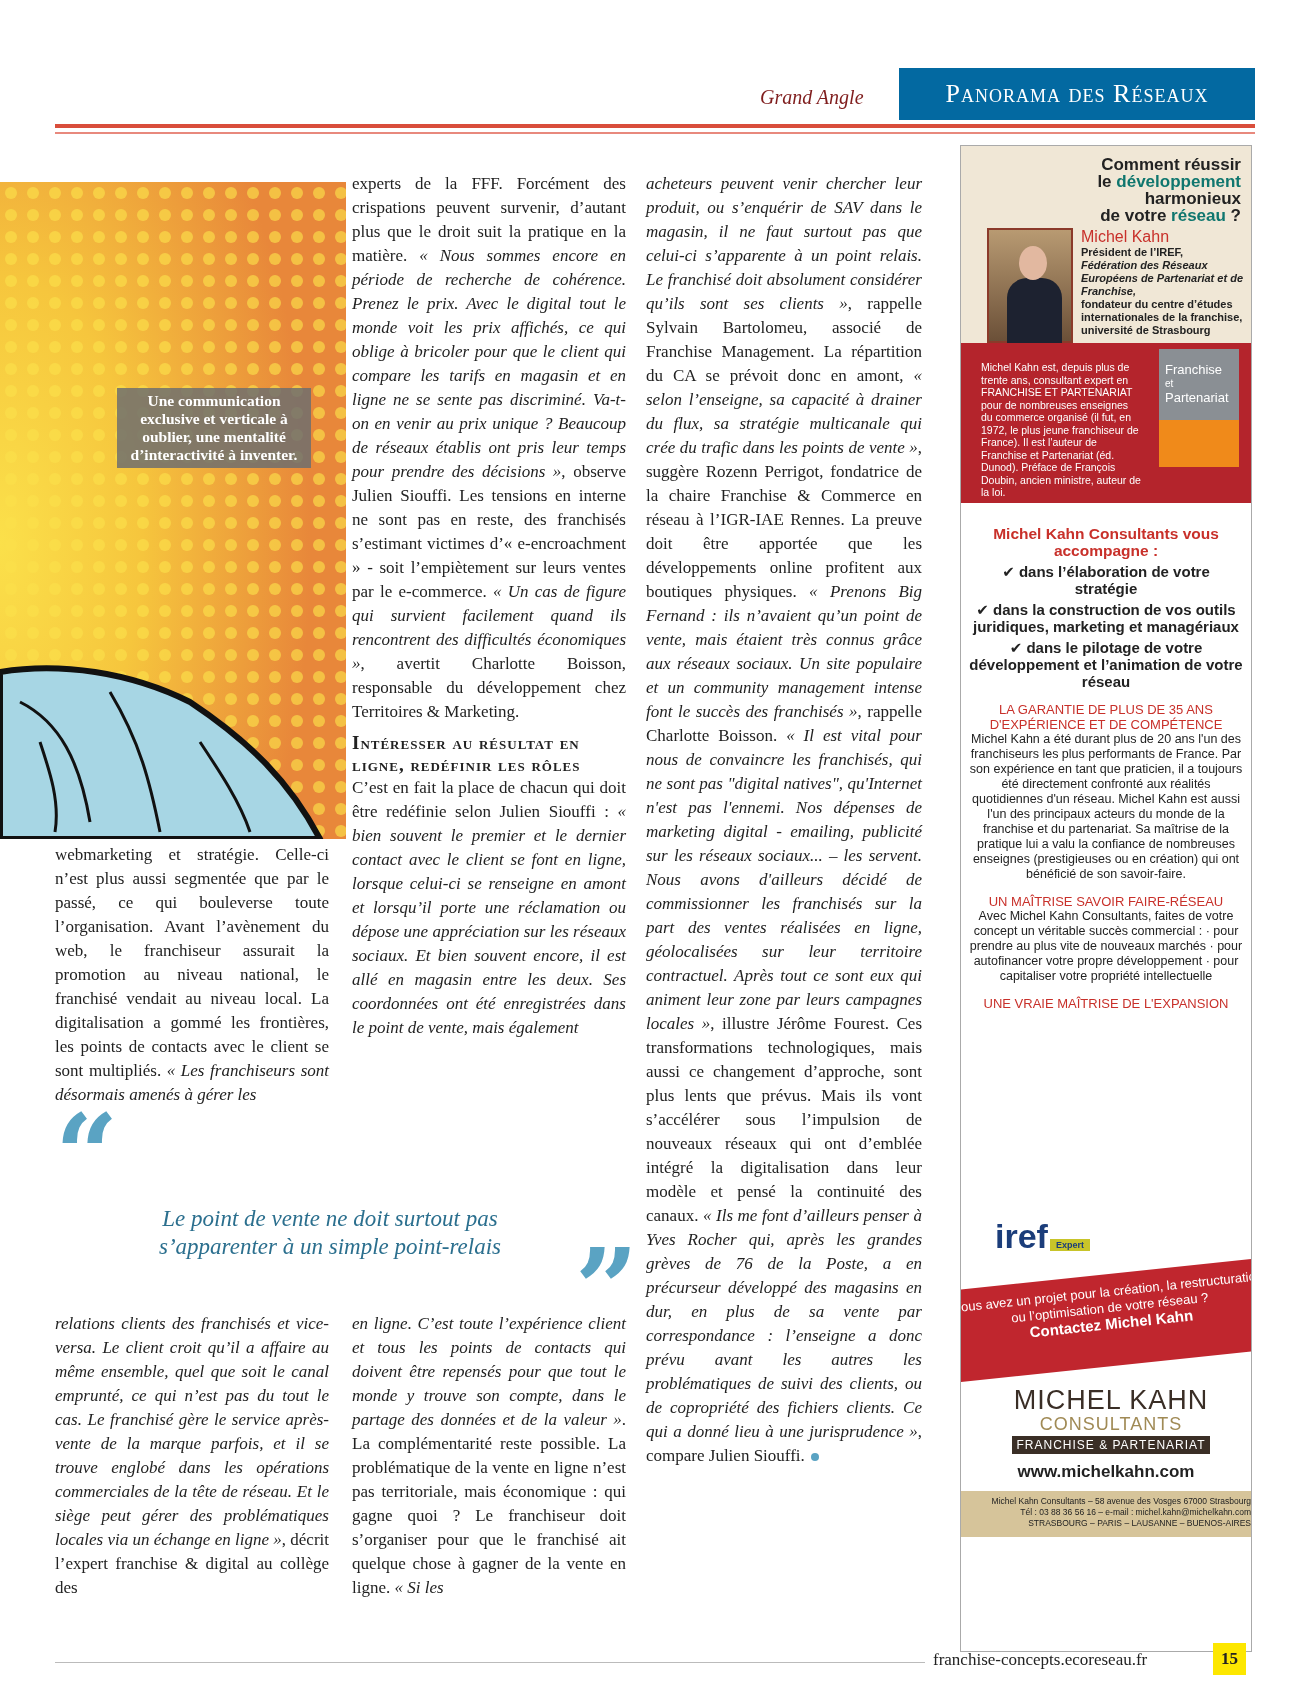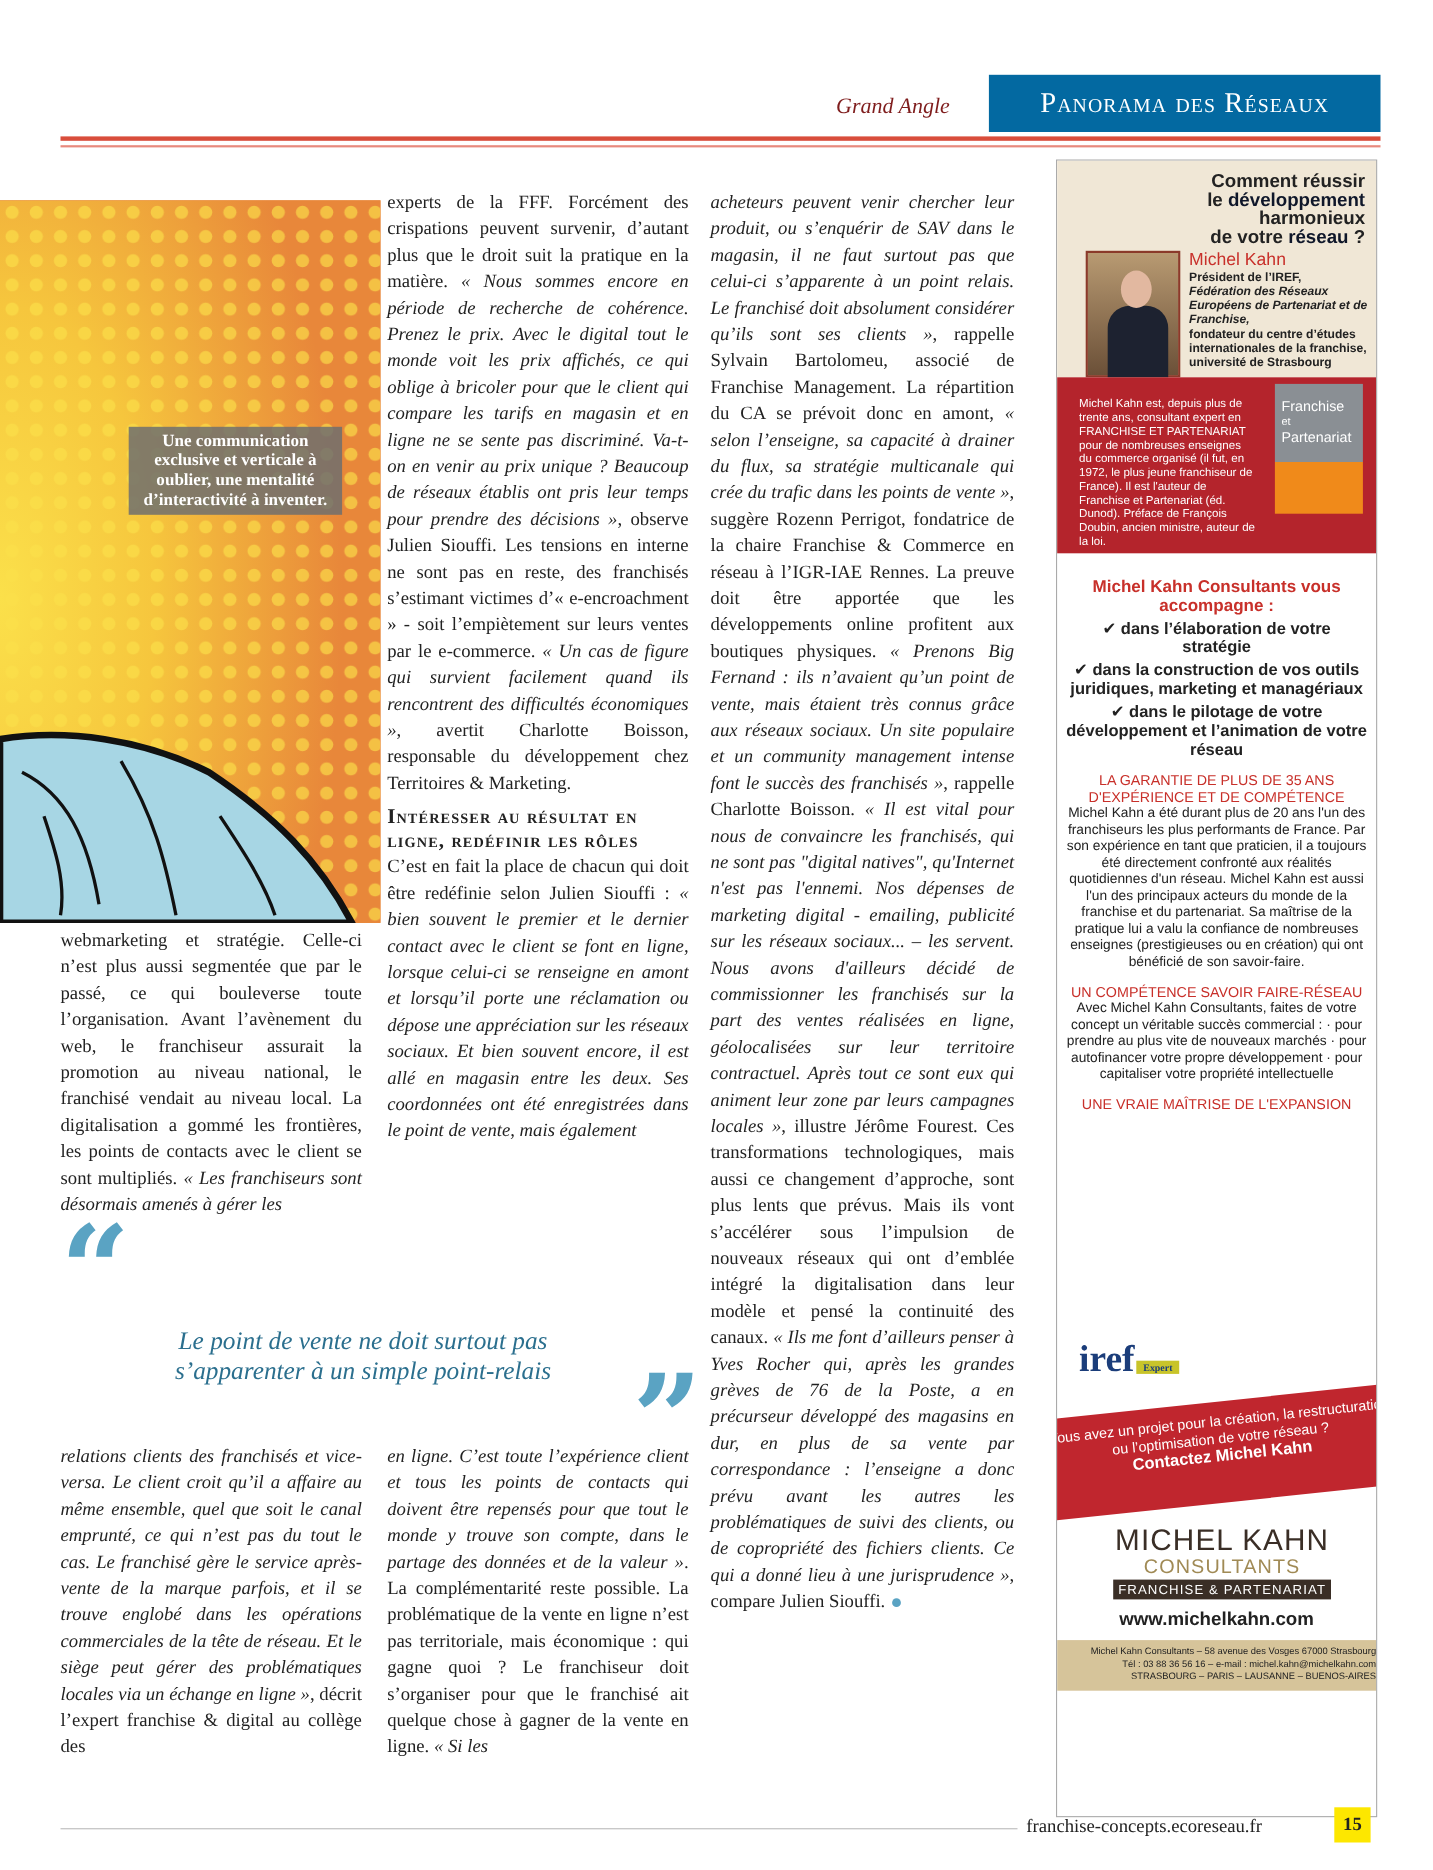--- a/index.html
+++ b/index.html
@@ -11,34 +11,34 @@
 .illus{position:absolute;left:0;top:182px;width:346px;height:657px;overflow:hidden;background:#e8873a}
 .caption{position:absolute;left:117px;top:206px;width:194px;background:rgba(110,110,110,.85);color:#fff;font-weight:bold;font-size:15.5px;line-height:18px;text-align:center;padding:4px 2px}
 .col{position:absolute;font-size:17px;line-height:24px;text-align:justify;color:#222}
 .col i{font-style:italic}
 .sub{font-weight:bold;font-variant:small-caps;font-size:19px;line-height:22px;letter-spacing:1px;text-align:left;margin:8px 0 0}
 .q-open,.q-close{position:absolute;font-family:"DejaVu Serif",serif;font-size:110px;color:#5aa3c3;font-weight:bold;line-height:1}
 .pull{position:absolute;left:120px;top:1205px;width:420px;text-align:center;color:#2b6f8e;font-style:italic;font-size:23px;line-height:28px}
 .ad{position:absolute;left:960px;top:145px;width:292px;height:1507px;border:1px solid #aaa;background:#fff;font-family:"Liberation Sans","DejaVu Sans",sans-serif;overflow:hidden}
 .ad-top{background:#f0e7d6;height:197px;position:relative}
 .ad-h{position:absolute;left:10px;top:10px;width:270px;font-weight:bold;font-size:17px;line-height:17px;text-align:right}
-.ad-h .r{color:#0f172a}
+.ad-h .r{color:#0f766e}
 .photo{position:absolute;left:26px;top:82px;width:86px;height:115px;background:linear-gradient(180deg,#b89a72,#6b5038);border:2px solid #8b3a2a}
 .photo .suit{position:absolute;left:18px;top:48px;width:55px;height:65px;background:#1d2230;border-radius:20px 20px 0 0}
 .photo .head{position:absolute;left:30px;top:16px;width:28px;height:34px;background:#e2b8a0;border-radius:50%}
 .mk{position:absolute;left:120px;top:82px;width:165px;font-size:11px;line-height:13px;font-weight:bold}
 .mk .n{color:#c8302a;font-size:16px;font-weight:normal;line-height:18px}
 .ad-red{background:#b4242c;color:#fff;font-size:10.5px;line-height:12.5px;padding:18px 0 6px 20px;position:relative;height:160px}
 .book{position:absolute;right:12px;top:6px;width:80px;height:118px;background:linear-gradient(180deg,#8a8f94 0,#8a8f94 60%,#f08a1a 60%,#f08a1a 100%);color:#fff;font-size:13px;padding:14px 6px;line-height:14px}
 .ad-body{text-align:center;font-size:13.5px;line-height:16px;padding:22px 8px;color:#222}
 .ad-body .t1{color:#c8302a;font-weight:bold;font-size:15.5px;line-height:17px}
 .ad-body .t2{font-weight:bold;font-size:15px;line-height:17px}
 .ad-body .rh{color:#c8302a;font-size:13px;line-height:15px;margin-top:12px}
 .ad-body .sm{font-size:12.5px;line-height:15px}
-.iref{position:absolute;left:20px;top:1070px;width:70px;height:40px;font-family:Liberation Serif, serif;font-weight:bold;font-size:34px;color:#1b3d7a;line-height:40px}
+.iref{position:absolute;left:34px;top:1070px;width:70px;height:40px;font-family:Liberation Sans, sans-serif;font-weight:bold;font-size:34px;color:#1b3d7a;line-height:40px}
 .banner{position:absolute;left:-10px;top:1128px;width:320px;height:92px;background:#c0262e;transform:rotate(-6deg);color:#fff;text-align:center;font-size:13px;line-height:16px;padding-top:10px}
 .banner b{font-size:15px}
 .logo{position:absolute;left:30px;top:1240px;width:240px;text-align:center}
 .logo .a{font-size:27px;letter-spacing:1px;color:#3a2e26;line-height:28px}
 .logo .b{font-size:18px;color:#a08a55;letter-spacing:1px;line-height:20px}
 .logo .c{background:#3a2e26;color:#fff;font-size:12px;letter-spacing:1px;padding:2px 4px;display:inline-block;margin-top:2px}
 .url{position:absolute;left:0;top:1316px;width:100%;text-align:center;font-weight:bold;font-size:17px;color:#222}
 .foot{position:absolute;left:0;top:1345px;width:100%;height:46px;background:#d6c49a;text-align:right;font-size:8.5px;line-height:11px;padding-top:5px;color:#222}
 .bottom-rule{position:absolute;left:55px;top:1662px;width:870px;height:1px;background:#bbb}
 .footer-site{position:absolute;left:933px;top:1650px;font-size:17px;color:#222}
@@ -120,21 +120,21 @@
       <div>Partenariat</div>
     </div>
   </div>
   <div class="ad-body">
     <div class="t1">Michel Kahn Consultants vous accompagne :</div>
     <div class="t2" style="margin-top:4px">✔ dans l’élaboration de votre stratégie</div>
     <div class="t2" style="margin-top:4px">✔ dans la construction de vos outils juridiques, marketing et managériaux</div>
     <div class="t2" style="margin-top:4px">✔ dans le pilotage de votre développement et l’animation de votre réseau</div>
     <div class="rh">LA GARANTIE DE PLUS DE 35 ANS D'EXPÉRIENCE ET DE COMPÉTENCE</div>
     <div class="sm">Michel Kahn a été durant plus de 20 ans l'un des franchiseurs les plus performants de France. Par son expérience en tant que praticien, il a toujours été directement confronté aux réalités quotidiennes d'un réseau. Michel Kahn est aussi l'un des principaux acteurs du monde de la franchise et du partenariat. Sa maîtrise de la pratique lui a valu la confiance de nombreuses enseignes (prestigieuses ou en création) qui ont bénéficié de son savoir-faire.</div>
-    <div class="rh">UN COMPÉTENCE SAVOIR FAIRE-RÉSEAU</div>
+    <div class="rh">UN MAÎTRISE SAVOIR FAIRE-RÉSEAU</div>
     <div class="sm">Avec Michel Kahn Consultants, faites de votre concept un véritable succès commercial : · pour prendre au plus vite de nouveaux marchés · pour autofinancer votre propre développement · pour capitaliser votre propriété intellectuelle</div>
     <div class="rh">UNE VRAIE MAÎTRISE DE L'EXPANSION</div>
   </div>
   <div class="iref"><span>iref</span><span style="font-size:9px;background:#c8c42a;color:#1b3d7a;padding:1px 6px;margin-left:2px">Expert</span></div>
   <div class="banner">
     <div>Vous avez un projet pour la création, la restructuration ou l’optimisation de votre réseau ?</div>
     <b>Contactez Michel Kahn</b>
   </div>
   <div class="logo">
     <div class="a">MICHEL KAHN</div>

